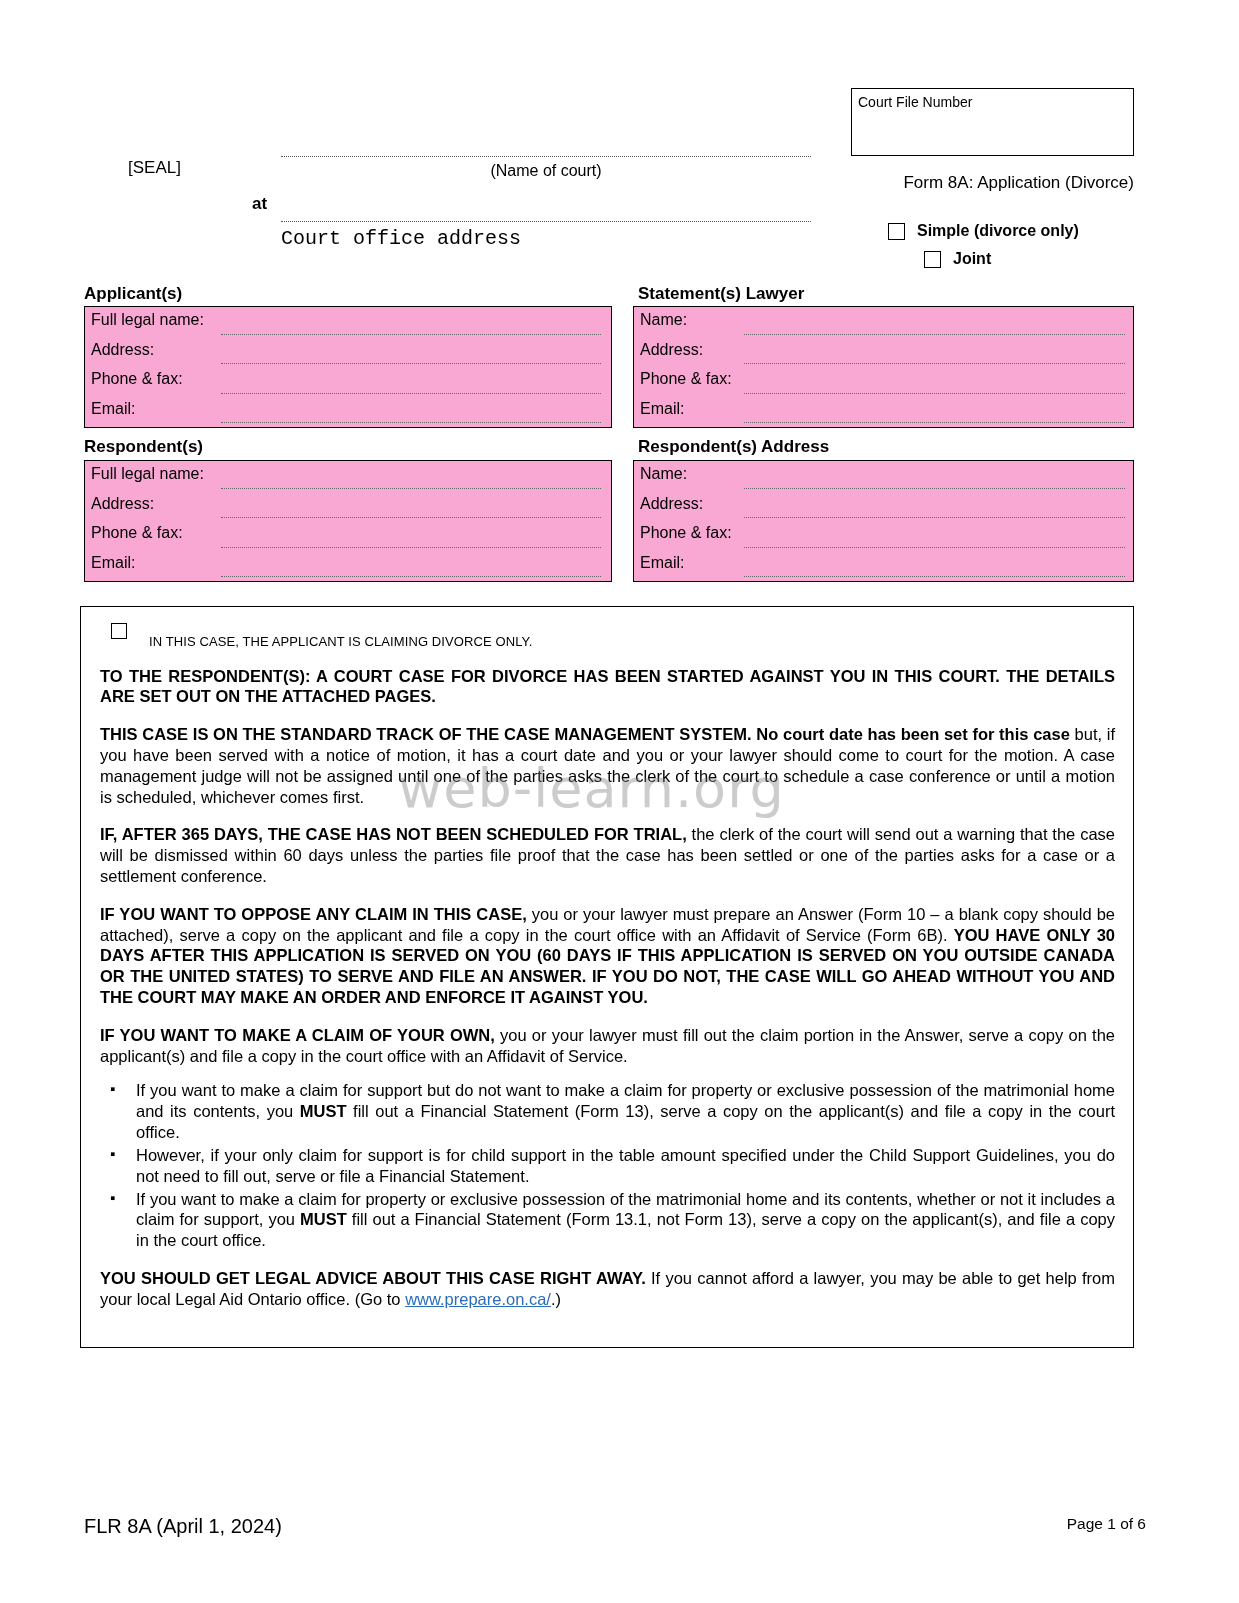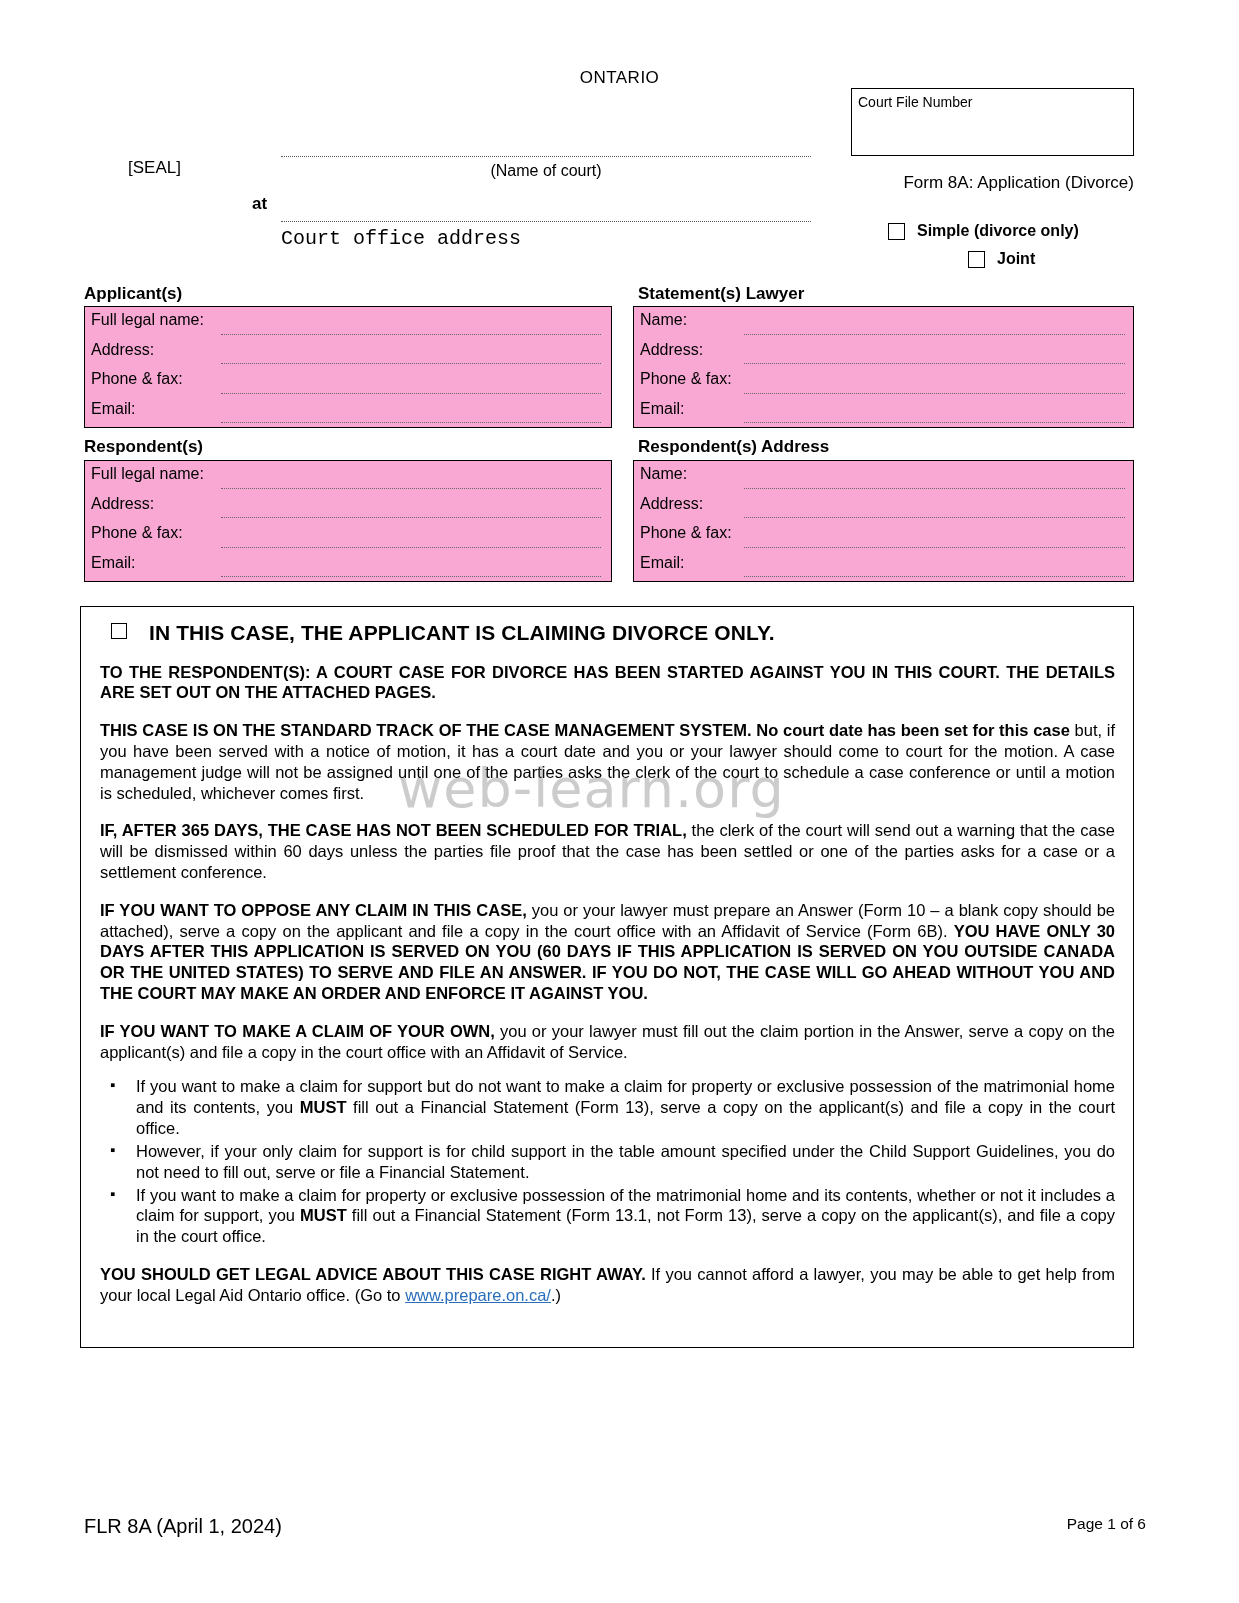--- a/index.html
+++ b/index.html
@@ -118,21 +118,21 @@
   }
 
   .cb-row {
     position: absolute;
     display: flex;
     align-items: center;
     font-size: 16px;
     font-weight: bold;
   }
   .cb-simple { left: 888px; top: 222px; justify-content: center; }
-  .cb-joint  { left: 940px; top: 250px; padding-left: 28px; }
+  .cb-joint  { left: 896px; top: 250px; padding-left: 28px; }
   .checkbox {
     width: 17px;
     height: 17px;
     border: 1.6px solid #000;
     box-sizing: border-box;
     margin-right: 12px;
     flex: none;
     background: #fff;
   }
 
@@ -197,23 +197,24 @@
     margin-bottom: 16px;
   }
   .claim-line .checkbox {
     width: 16px;
     height: 16px;
     margin-right: 22px;
     margin-top: 2px;
     margin-left: 11px;
   }
   .claim-line .txt {
-    font-size: 21px;
-    font-weight: bold;
+    font-size: 13px;
+    font-weight: normal;
     letter-spacing: 0.1px;
+    margin-top: 13px;
   }
   .para {
     font-size: 16.5px;
     line-height: 1.27;
     margin-bottom: 13px;
     text-align: justify;
   }
   .para b { font-weight: bold; }
   .bullets {
     margin: 0 0 13px 0;
@@ -253,21 +254,20 @@
     right: 93px;
     top: 1515px;
     font-size: 15.5px;
   }
 </style>
 </head>
 <body>
 
 <div class="page">
 
-  <div class="ontario-title">ONTARIO</div>
 
   <div class="seal">[SEAL]</div>
   <div class="at-label">at</div>
 
   <div class="court-name-line"></div>
   <div class="court-name-cap">(Name of court)</div>
 
   <div class="court-addr-line"></div>
   <div class="court-addr-cap">Court office address</div>
 

